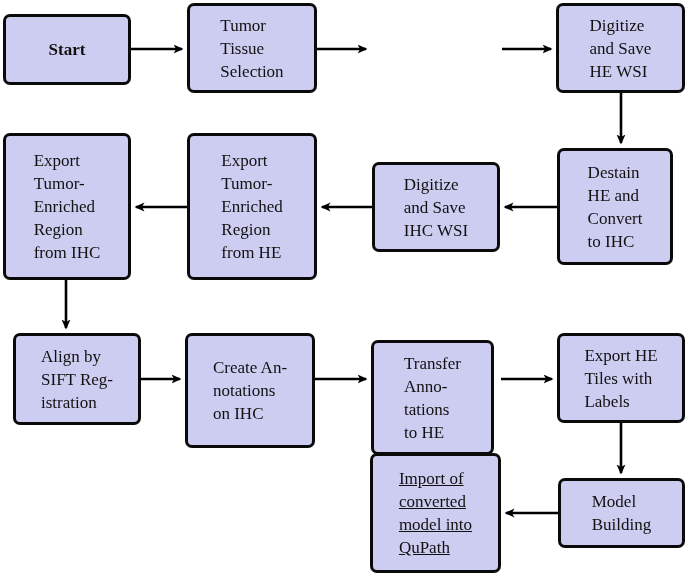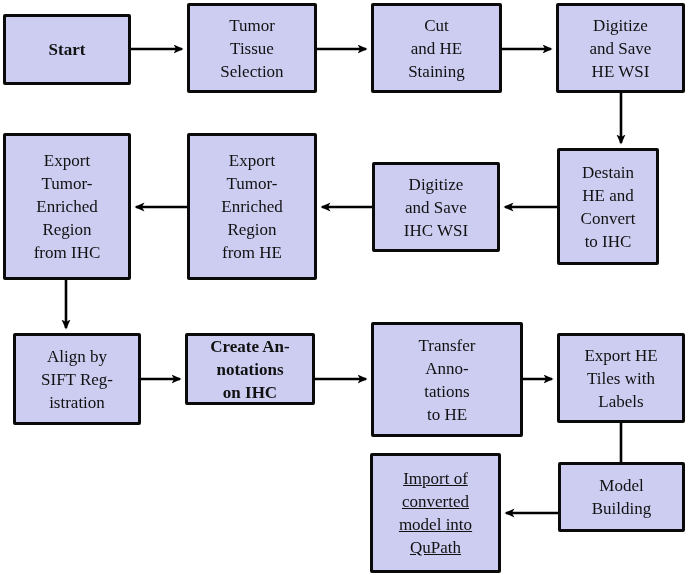--- a/index.html
+++ b/index.html
@@ -13,44 +13,43 @@
     width: 689px;
     height: 575px;
     background: #ffffff;
     overflow: hidden;
   }
   .node {
     position: absolute;
     box-sizing: border-box;
     background: #cdcdf2;
     border: 3px solid #0a0a0a;
-    border-radius: 2px;
+    border-radius: 7px;
     display: flex;
     align-items: center;
     justify-content: center;
-    text-align: center;
     color: #111111;
     font-size: 17px;
     line-height: 23px;
     white-space: pre-line;
   }
   
   .n-start    { left: 3px;   top: 14px;  width: 128px; height: 71px; font-weight: bold;  }
   .n-tumor    { left: 187px; top: 3px;   width: 130px; height: 90px;  }
   .n-cut      { left: 371px; top: 3px;   width: 131px; height: 90px;  }
   .n-dighe    { left: 556px; top: 3px;   width: 129px; height: 90px;  }
-  .n-destain  { left: 557px; top: 148px; width: 102px; height: 117px; }
+  .n-destain  { left: 557px; top: 148px; width: 116px; height: 117px; }
   .n-digihc   { left: 372px; top: 162px; width: 128px; height: 90px;  }
   .n-exphe    { left: 187px; top: 133px; width: 130px; height: 147px; }
   .n-expihc   { left: 3px;   top: 133px; width: 128px; height: 147px; }
   .n-align    { left: 3px;   top: 333px; width: 128px; height: 92px; margin-left: 10px;  }
-  .n-create   { left: 185px; top: 333px; width: 130px; height: 72px; font-weight: bold;  }
-  .n-transfer { left: 371px; top: 322px; width: 152px; height: 115px; }
+  .n-create   { left: 185px; top: 333px; width: 130px; height: 115px;  }
+  .n-transfer { left: 371px; top: 340px; width: 123px; height: 115px; }
   .n-tiles    { left: 557px; top: 333px; width: 128px; height: 90px;  }
-  .n-model    { left: 558px; top: 462px; width: 127px; height: 70px;  }
+  .n-model    { left: 558px; top: 478px; width: 127px; height: 70px;  }
   .n-import   { left: 370px; top: 453px; width: 131px; height: 120px; text-decoration: underline; }
   .edges {
     position: absolute;
     left: 0; top: 0;
     width: 689px;
     height: 575px;
     pointer-events: none;
   }
 </style>
 </head>
@@ -79,25 +78,20 @@
     <line x1="558" y1="513" x2="506" y2="513" stroke="#000" stroke-width="2.6" marker-end="url(#arrowhead)"></line>
   </svg>
 
   <div class="node n-start">
     <span>Start</span>
   </div>
   <div class="node n-tumor">
     <span>Tumor
 Tissue
 Selection</span>
-  </div>
-  <div class="node n-cut">
-    <span>Cut
-and HE
-Staining</span>
   </div>
   <div class="node n-dighe">
     <span>Digitize
 and Save
 HE WSI</span>
   </div>
   <div class="node n-destain">
     <span>Destain
 HE and
 Convert

